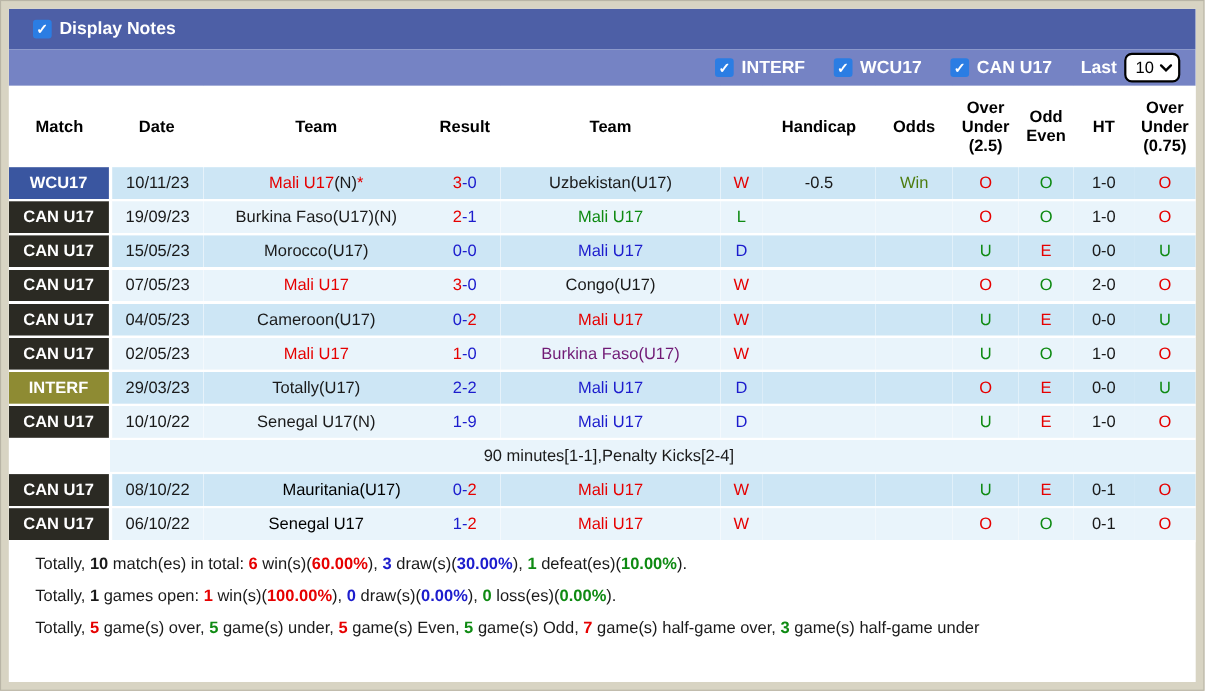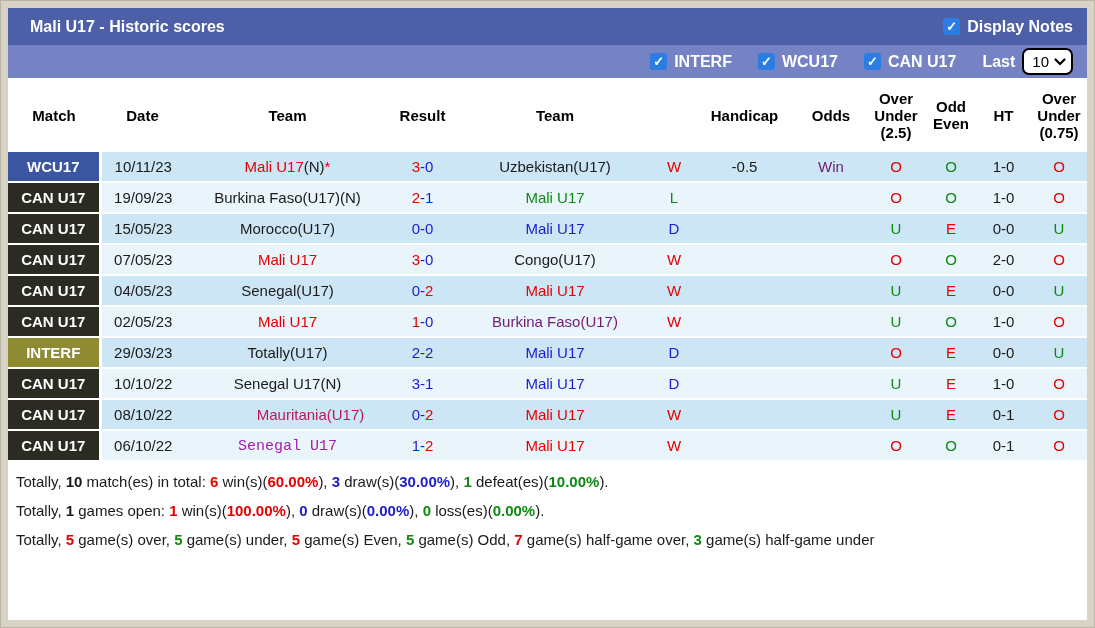--- a/index.html
+++ b/index.html
@@ -60,31 +60,30 @@
     color:#fff;font-weight:bold;font-size:15px;
     border-right:3px solid #fff;
   }
   tr td.badge.wcu17{background:#3a56a0;}
   tr td.badge.can{background:#2b2a23;}
   tr td.badge.interf{background:#8e8b33;}
   tr td.note-empty{background:#fff;}
   td.note-cell{padding-right:80px;}
 
   
-  .summary{padding:5px 12px 0 8px;}
+  .summary{padding:5px 12px 0 24px;}
   .summary p{margin:0;font-size:15px;line-height:29px;color:#1f1f1f;}
 </style>
 </head>
 <body>
 
 <div class="frame">
   <div class="inner">
 
     <div class="bar1">
-      <span>Mali U17 - Historic scores</span>
       <span class="cb-group">
         <span class="cb">
             <span>✓</span>
           </span>
         <span>Display Notes</span>
       </span>
     </div>
 
     <div class="bar2">
       <span class="cb-group">
@@ -152,21 +151,21 @@
       </thead>
       <tbody id="rows">
           <tr class="a">
             <td class="badge wcu17">WCU17</td>
             <td>10/11/23</td>
             <td><span style="color: rgb(230, 0, 0);">Mali U17</span><span style="color: rgb(26, 26, 26);">(N)</span><span style="color: rgb(230, 0, 0);">*</span></td>
             <td><span style="color: rgb(230, 0, 0);">3</span><span style="color: rgb(28, 28, 205);">-0</span></td>
             <td><span style="color: rgb(26, 26, 26);">Uzbekistan(U17)</span></td>
             <td><span style="color: rgb(230, 0, 0);">W</span></td>
             <td>-0.5</td>
-            <td><span style="color: #701a75;">Win</span></td>
+            <td><span style="color: #4d7c0f;">Win</span></td>
             <td><span style="color: rgb(230, 0, 0);">O</span></td>
             <td><span style="color: rgb(14, 138, 18);">O</span></td>
             <td>1-0</td>
             <td><span style="color: rgb(230, 0, 0);">O</span></td>
           </tr>
           <tr class="b">
             <td class="badge can">CAN U17</td>
             <td>19/09/23</td>
             <td><span style="color: rgb(26, 26, 26);">Burkina Faso(U17)(N)</span></td>
             <td><span style="color: rgb(230, 0, 0);">2</span><span style="color: rgb(28, 28, 205);">-1</span></td>
@@ -203,21 +202,21 @@
             <td></td>
             <td></td>
             <td><span style="color: rgb(230, 0, 0);">O</span></td>
             <td><span style="color: rgb(14, 138, 18);">O</span></td>
             <td>2-0</td>
             <td><span style="color: rgb(230, 0, 0);">O</span></td>
           </tr>
           <tr class="a">
             <td class="badge can">CAN U17</td>
             <td>04/05/23</td>
-            <td><span style="color: rgb(26, 26, 26);">Senegal(U17)</span></td>
+            <td><span style="color: rgb(26, 26, 26);">Cameroon(U17)</span></td>
             <td><span style="color: rgb(28, 28, 205);">0-</span><span style="color: rgb(230, 0, 0);">2</span></td>
             <td><span style="color: rgb(230, 0, 0);">Mali U17</span></td>
             <td><span style="color: rgb(230, 0, 0);">W</span></td>
             <td></td>
             <td></td>
             <td><span style="color: rgb(14, 138, 18);">U</span></td>
             <td><span style="color: rgb(230, 0, 0);">E</span></td>
             <td>0-0</td>
             <td><span style="color: rgb(14, 138, 18);">U</span></td>
           </tr>
@@ -246,48 +245,52 @@
             <td></td>
             <td><span style="color: rgb(230, 0, 0);">O</span></td>
             <td><span style="color: rgb(230, 0, 0);">E</span></td>
             <td>0-0</td>
             <td><span style="color: rgb(14, 138, 18);">U</span></td>
           </tr>
           <tr class="b">
             <td class="badge can">CAN U17</td>
             <td>10/10/22</td>
             <td><span style="color: rgb(26, 26, 26);">Senegal U17(N)</span></td>
-            <td><span style="color: rgb(28, 28, 205);">3-1</span></td>
+            <td><span style="color: rgb(28, 28, 205);">1-9</span></td>
             <td><span style="color: rgb(28, 28, 205);">Mali U17</span></td>
             <td><span style="color: rgb(28, 28, 205);">D</span></td>
             <td></td>
             <td></td>
             <td><span style="color: rgb(14, 138, 18);">U</span></td>
             <td><span style="color: rgb(230, 0, 0);">E</span></td>
             <td>1-0</td>
             <td><span style="color: rgb(230, 0, 0);">O</span></td>
           </tr>
+          <tr class="b">
+            <td class="note-empty"></td>
+            <td class="note-cell" colspan="11">90 minutes[1-1],Penalty Kicks[2-4]</td>
+          </tr>
           <tr class="a">
             <td class="badge can">CAN U17</td>
             <td>08/10/22</td>
-            <td><span style="color: #be185d; margin-left: 46px;">Mauritania(U17)</span></td>
+            <td><span style="color: #000000; margin-left: 46px;">Mauritania(U17)</span></td>
             <td><span style="color: rgb(28, 28, 205);">0-</span><span style="color: rgb(230, 0, 0);">2</span></td>
             <td><span style="color: rgb(230, 0, 0);">Mali U17</span></td>
             <td><span style="color: rgb(230, 0, 0);">W</span></td>
             <td></td>
             <td></td>
             <td><span style="color: rgb(14, 138, 18);">U</span></td>
             <td><span style="color: rgb(230, 0, 0);">E</span></td>
             <td>0-1</td>
             <td><span style="color: rgb(230, 0, 0);">O</span></td>
           </tr>
           <tr class="b">
             <td class="badge can">CAN U17</td>
             <td>06/10/22</td>
-            <td><span style="color: #a21caf; font-family: Liberation Mono, monospace;">Senegal U17</span></td>
+            <td><span style="color: #000000;">Senegal U17</span></td>
             <td><span style="color: rgb(28, 28, 205);">1-</span><span style="color: rgb(230, 0, 0);">2</span></td>
             <td><span style="color: rgb(230, 0, 0);">Mali U17</span></td>
             <td><span style="color: rgb(230, 0, 0);">W</span></td>
             <td></td>
             <td></td>
             <td><span style="color: rgb(230, 0, 0);">O</span></td>
             <td><span style="color: rgb(14, 138, 18);">O</span></td>
             <td>0-1</td>
             <td><span style="color: rgb(230, 0, 0);">O</span></td>
           </tr>

